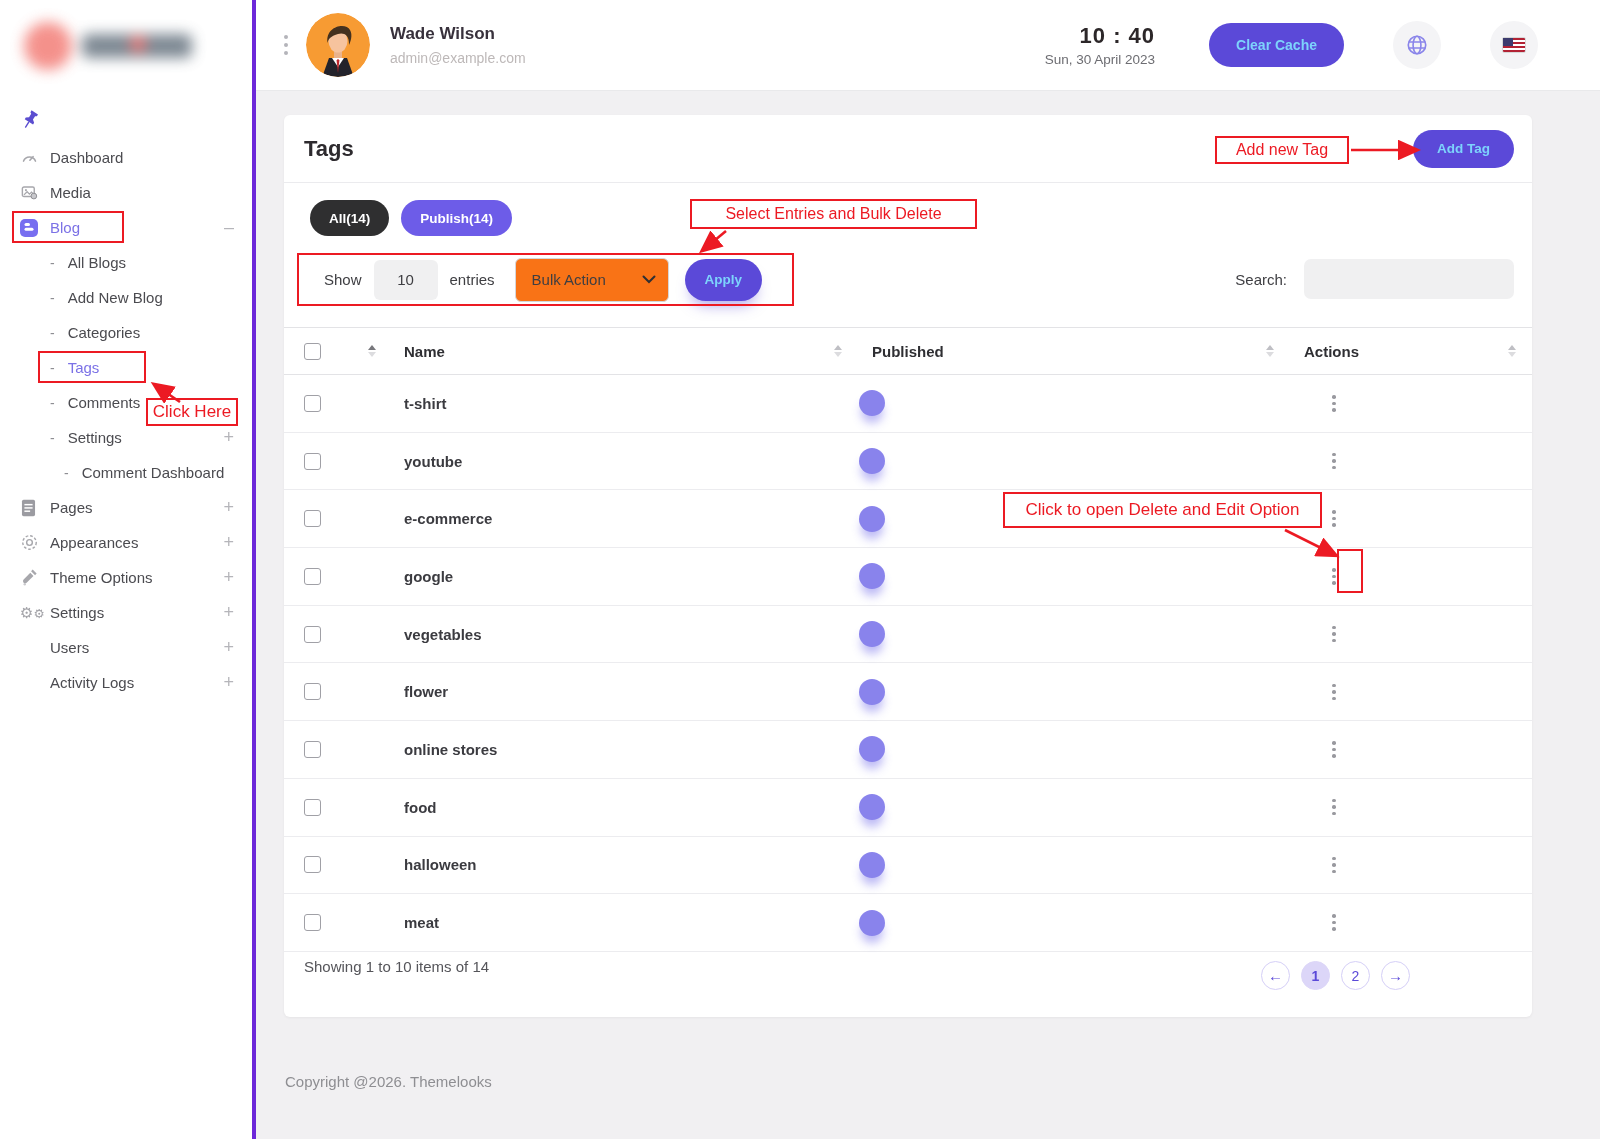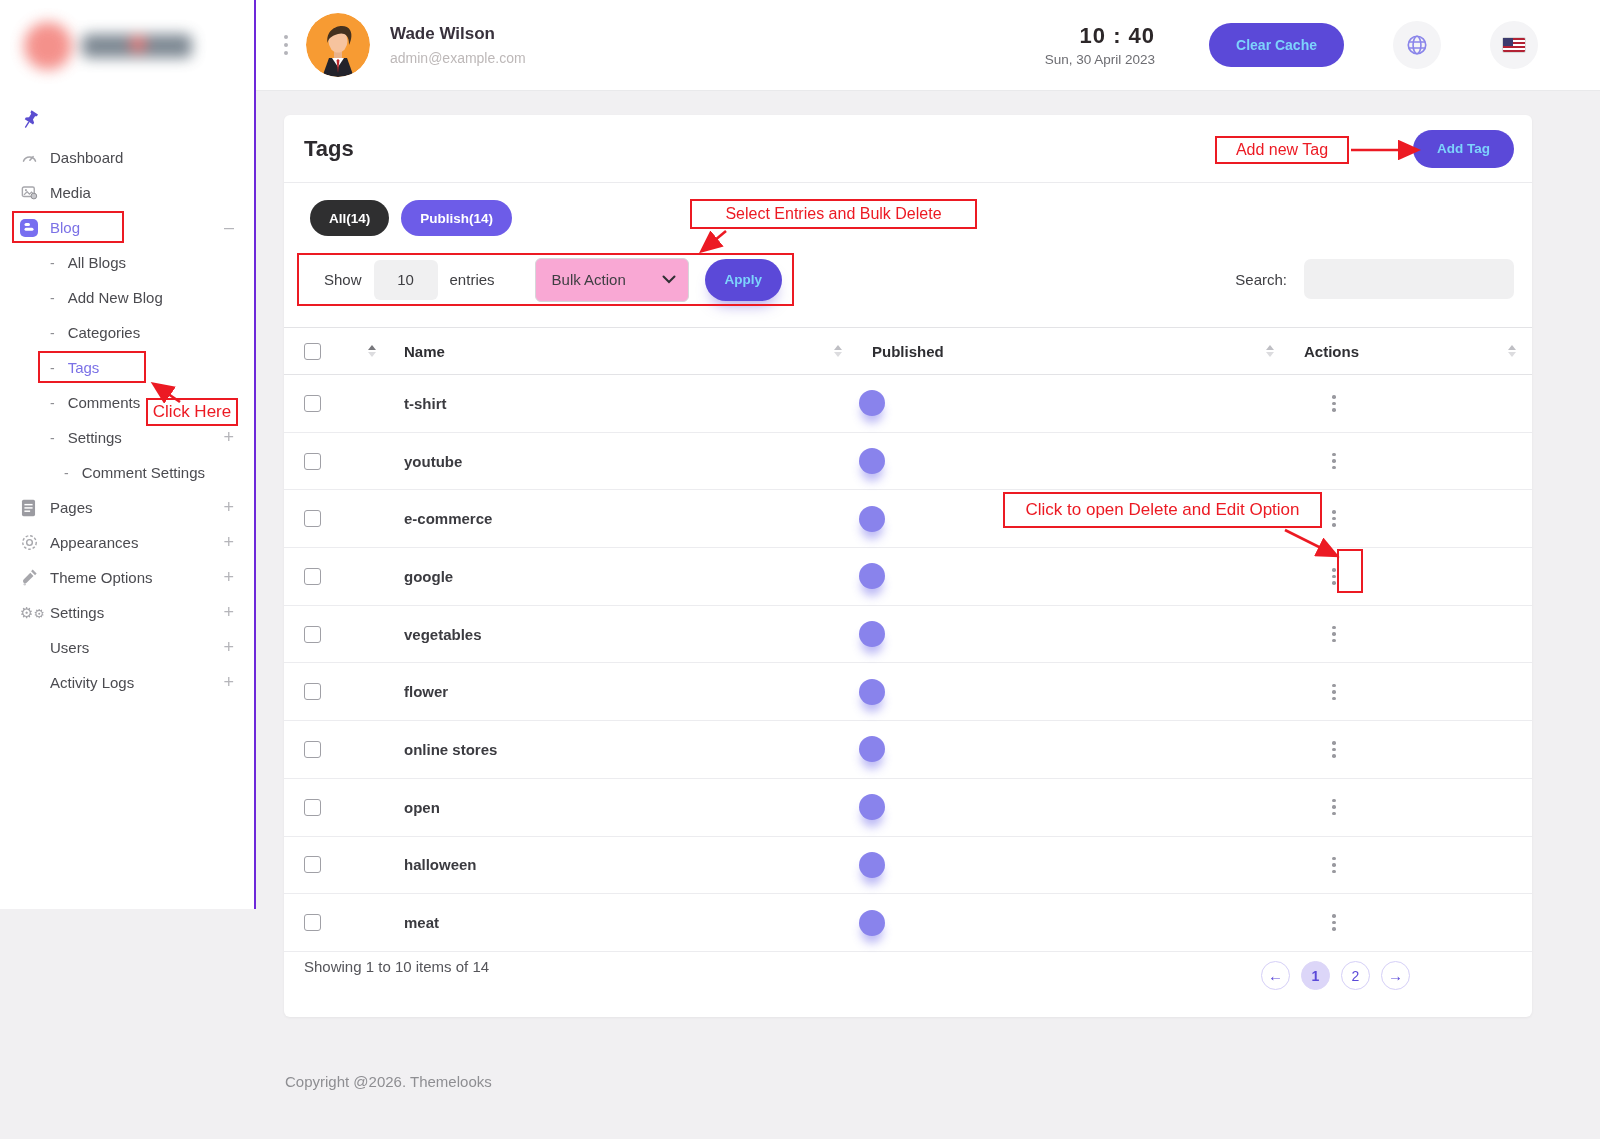--- a/index.html
+++ b/index.html
@@ -1,21 +1,21 @@
 <!DOCTYPE html>
 <html><head>
 <meta charset="utf-8">
 <style>
   * { margin:0; padding:0; box-sizing:border-box; }
   html,body { width:1600px; height:1139px; }
   body { font-family:"Liberation Sans", sans-serif; background:#f1f0f2; position:relative; overflow:hidden; }
   .page { position:relative; width:1600px; height:1139px; }
 
   
-  .sidebar { position:absolute; left:0; top:0; width:256px; height:909px; background:#fff; border-right:2px solid #6d28d9; z-index:2; }
+  .sidebar { position:absolute; left:0; top:0; width:256px; height:1139px; background:#fff; border-right:4px solid #6d28d9; z-index:2; }
   .logo-wrap { position:absolute; left:12px; top:14px; width:180px; height:62px; filter:blur(7px); opacity:.8; }
   .logo-dot { position:absolute; left:12px; top:8px; width:48px; height:48px; border-radius:50%; background:#f2766f; }
   .logo-bar { position:absolute; left:70px; top:20px; width:110px; height:24px; border-radius:6px; background:#5d6b78; }
   .logo-dot2 { position:absolute; left:118px; top:22px; width:16px; height:16px; border-radius:50%; background:#ef5350; }
   .pin { position:absolute; left:18px; top:108px; width:24px; height:24px; }
   .nav { position:absolute; left:0; top:140px; width:256px; list-style:none; }
   .nav li { height:35px; display:flex; align-items:center; font-size:15px; color:#4b4b50; padding-left:20px; position:relative; cursor:default; }
   .nav li .nico { width:30px; display:flex; align-items:center; }
   .nav li.sub { padding-left:50px; }
   .nav li.sub2 { padding-left:64px; }
@@ -51,21 +51,21 @@
   .page-title { font-size:22px; font-weight:800; color:#2d2a2e; }
   .add-tag { margin-left:auto; height:38px; padding:0 24px; font-size:13.5px; border-radius:19px; }
   .pill-row { position:absolute; left:26px; top:85px; display:flex; gap:12px; }
   .pill { height:36px; border-radius:18px; color:#fff; font-size:13.5px; font-weight:bold; display:flex; align-items:center; padding:0 19px; cursor:pointer; }
   .pill-dark { background:#2f2f30; }
   .pill-purple { background:#6d5ce8; }
 
   .bulk-group { position:absolute; left:13px; top:138px; width:497px; height:53px; display:flex; align-items:center; padding-left:27px; }
   .lbl { font-size:15px; color:#3e3e42; }
   .entries-input { width:64px; height:40px; margin:0 12px; background:#f0f0f1; border:none; border-radius:6px; text-align:center; font-size:15px; color:#3e3e42; font-family:inherit; }
-  .select { width:154px; height:44px; margin-left:40px; border:1px solid #d6d6d9; border-radius:6px; background:#f9a8d4; display:flex; align-items:center; padding:0 12px 0 16px; font-size:15px; color:#3e3e42; cursor:pointer; }
+  .select { width:154px; height:44px; margin-left:20px; border:1px solid #d6d6d9; border-radius:6px; background:#f97316; display:flex; align-items:center; padding:0 12px 0 16px; font-size:15px; color:#3e3e42; cursor:pointer; }
   .select svg { margin-left:auto; }
   .apply { height:42px; padding:0 20px; font-size:13.5px; margin-left:16px; border-radius:21px; box-shadow:0 10px 14px -6px rgba(91,73,216,.5); }
   .search-group { position:absolute; right:18px; top:144px; display:flex; align-items:center; }
   .search-input { width:210px; height:40px; margin-left:17px; background:#f0f0f1; border:none; border-radius:7px; padding:0 12px; font-size:15px; font-family:inherit; }
 
   
   .tbl { position:absolute; left:0; top:212px; width:100%; }
   .trow { display:grid; grid-template-columns:120px 468px 432px auto; align-items:center; border-bottom:1px solid #ececef; }
   .thead { height:48px; border-top:1px solid #e3e3e6; border-bottom:1px solid #e3e3e6; }
   .trow.body { height:57.7px; }
@@ -167,21 +167,21 @@
         <span class="dash">-</span>
         <span>Comments</span>
       </li>
       <li class="sub">
         <span class="dash">-</span>
         <span>Settings</span>
         <span class="expand">+</span>
       </li>
       <li class="sub2">
         <span class="dash">-</span>
-        <span>Comment Settings</span>
+        <span>Comment Dashboard</span>
       </li>
       <li>
         <span class="nico">
           <svg width="17" height="18" viewBox="0 0 20 22">
               <rect x="2" y="1" width="16" height="20" rx="2" fill="#9b9ba1"></rect>
               <rect x="5" y="6" width="10" height="1.8" fill="#fff"></rect>
               <rect x="5" y="10" width="10" height="1.8" fill="#fff"></rect>
               <rect x="5" y="14" width="7" height="1.8" fill="#fff"></rect>
             </svg>
         </span>
@@ -434,21 +434,21 @@
               <i></i>
               <i></i>
               <i></i>
             </span>
           </div>
       </div>
       <div class="trow body">
         <div class="c1">
             <span class="cbx"></span>
           </div>
-        <div class="tname">open</div>
+        <div class="tname">food</div>
         <div><span class="toggle"><span class="knob"></span></span></div>
         <div class="c4">
             <span class="dots">
               <i></i>
               <i></i>
               <i></i>
             </span>
           </div>
       </div>
       <div class="trow body">

